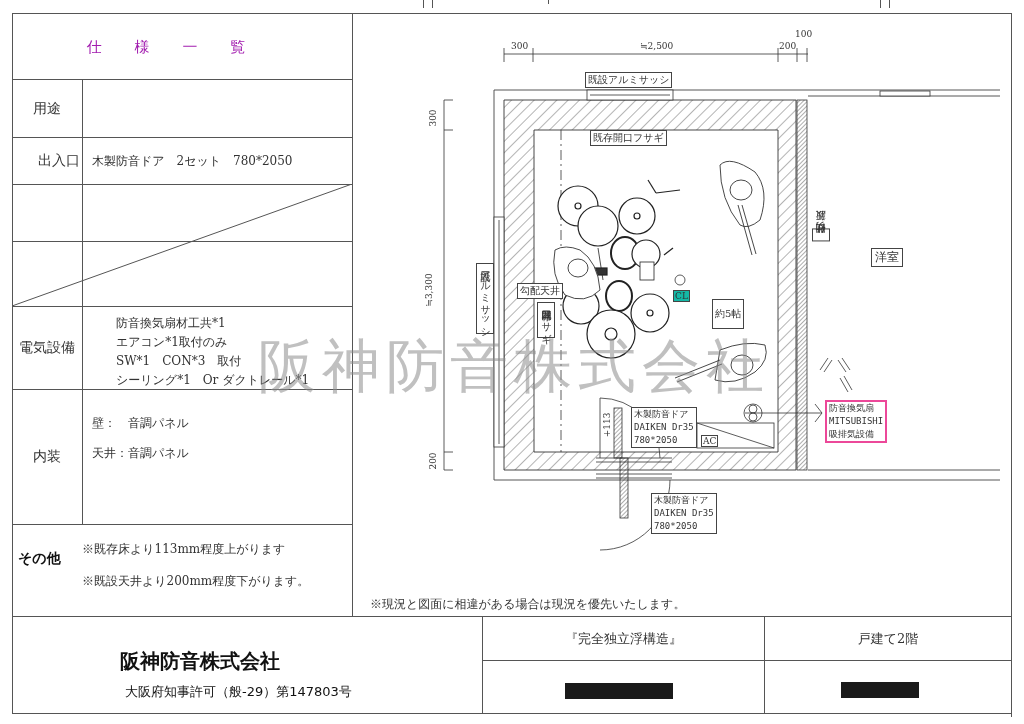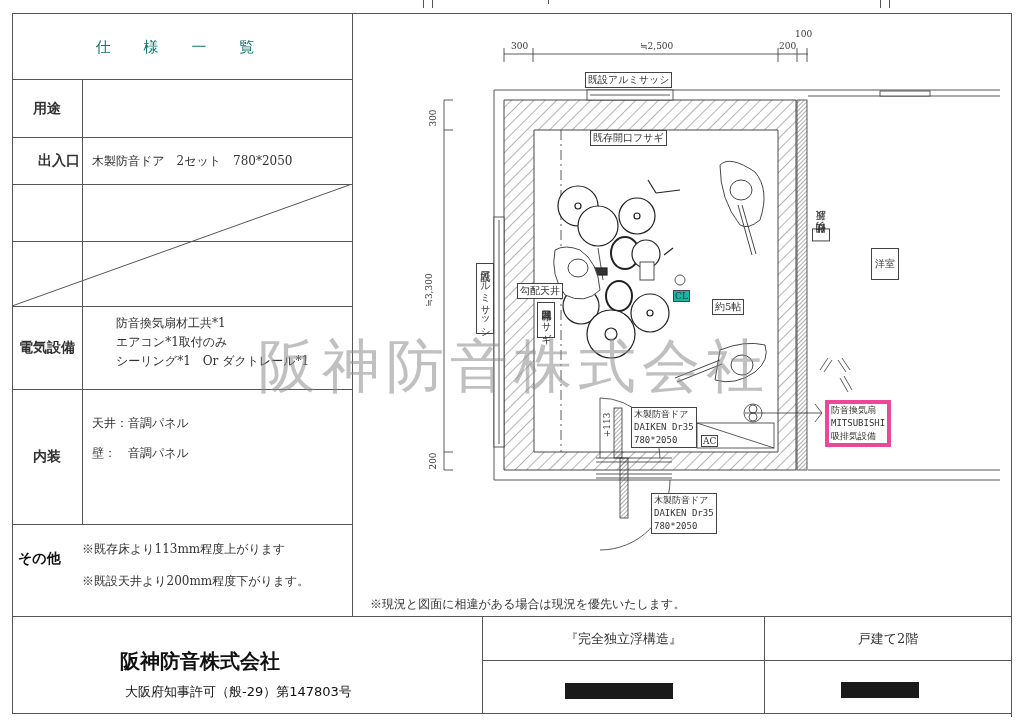--- a/index.html
+++ b/index.html
@@ -1,20 +1,20 @@
 <!DOCTYPE html>
 <html><head>
 <meta charset="utf-8">
 <style>
   html,body{margin:0;padding:0;background:#fff;}
   body{width:1024px;height:724px;position:relative;overflow:hidden;font-family:"DejaVu Serif","Liberation Serif",serif;color:#333;}
   .abs{position:absolute;}
   .line{position:absolute;background:#555;}
-  .spec-title{position:absolute;left:12px;top:14px;width:340px;height:66px;display:flex;align-items:center;justify-content:center;font-size:15px;letter-spacing:14px;color:#0f766e;}
-  .row-label{position:absolute;left:12px;width:70px;display:flex;align-items:center;justify-content:center;font-size:14px;color:#333;font-weight:bold;}
+  .spec-title{position:absolute;left:3px;top:14px;width:340px;height:66px;display:flex;align-items:center;justify-content:center;font-size:15px;letter-spacing:14px;color:#a21caf;}
+  .row-label{position:absolute;left:12px;width:70px;display:flex;align-items:center;justify-content:center;font-size:14px;color:#333;}
   .row-val{position:absolute;left:92px;font-size:12px;color:#333;line-height:20px;}
   .note{position:absolute;font-size:12px;color:#333;}
   .footer-company{position:absolute;left:120px;top:648px;font-family:"DejaVu Sans","Liberation Sans",sans-serif;font-size:20px;font-weight:bold;color:#111;}
   .footer-license{position:absolute;left:125px;top:683px;font-family:"DejaVu Sans","Liberation Sans",sans-serif;font-size:13px;font-weight:normal;color:#111;}
   .footer-cell{position:absolute;display:flex;align-items:center;justify-content:center;font-size:13px;color:#333;}
   .redact{position:absolute;background:#1a1a1a;}
   .watermark{position:absolute;left:258px;top:328px;font-family:"DejaVu Sans","Liberation Sans",sans-serif;font-size:58px;color:rgba(140,140,140,0.55);letter-spacing:6px;white-space:nowrap;pointer-events:none;}
 </style>
 </head>
 <body>
@@ -48,28 +48,29 @@
   <div class="line" style="left:12px;top:241px;width:340px;height:1px;"></div>
   <div class="line" style="left:12px;top:306px;width:340px;height:1px;"></div>
   <svg class="abs" style="left:12px;top:184px;" width="340" height="122">
     <line x1="0" y1="122" x2="340" y2="0" stroke="#555" stroke-width="1"></line>
   </svg>
 
   <div class="row-label" style="top:307px;height:82px;">電気設備</div>
   <div class="row-val" style="left:116px;top:314px;line-height:19px;">
     <div>防音換気扇材工共*1</div>
     <div>エアコン*1取付のみ</div>
+    <div>SW*1　CON*3　取付</div>
     <div>シーリング*1　Or ダクトレール*1</div>
   </div>
   <div class="line" style="left:12px;top:389px;width:340px;height:1px;"></div>
 
   <div class="row-label" style="top:390px;height:134px;">内装</div>
   <div class="row-val" style="top:408px;line-height:30px;">
+    <div>壁：　音調パネル</div>
     <div>天井：音調パネル</div>
-    <div>壁：　音調パネル</div>
   </div>
   <div class="line" style="left:12px;top:524px;width:340px;height:1px;"></div>
 
   <div class="abs" style="left:18px;top:550px;font-family:'DejaVu Sans','Liberation Sans',sans-serif;font-weight:bold;font-size:14px;color:#111;">その他</div>
   <div class="note" style="left:82px;top:552px;margin-top:21px;">※既設天井より200mm程度下がります。</div>
   <div class="note" style="left:82px;top:541px;">※既存床より113mm程度上がります</div>
 </section>
 
 <section>
 <svg class="abs" style="left:353px;top:14px;" width="658" height="602" viewBox="353 14 658 602">
@@ -215,38 +216,38 @@
 
   <div class="abs" style="left:424px;top:113px;font-size:9px;transform:rotate(-90deg);">300</div>
   <div class="abs" style="left:412px;top:285px;font-size:9px;transform:rotate(-90deg);">≒3,300</div>
   <div class="abs" style="left:424px;top:456px;font-size:9px;transform:rotate(-90deg);">200</div>
 
   <div class="abs" style="left:585px;top:72px;font-size:10px;border:1px solid #444;padding:0 2px;background:#fff;">既設アルミサッシ</div>
   <div class="abs" style="left:590px;top:130px;font-size:10px;border:1px solid #444;padding:0 2px;background:#fff;">既存開口フサギ</div>
   <div class="abs" style="left:476px;top:263px;font-size:10px;border:1px solid #444;padding:0 1px;background:#fff;writing-mode:vertical-rl;">既設アルミサッシ</div>
   <div class="abs" style="left:537px;top:302px;font-size:10px;border:1px solid #444;padding:0 1px;background:#fff;writing-mode:vertical-rl;">既存開口フサギ</div>
   <div class="abs" style="left:517px;top:283px;font-size:10px;border:1px solid #444;padding:0 2px;background:#fff;">勾配天井</div>
-  <div class="abs" style="left:712px;top:299px;font-size:10px;border:1px solid #444;padding:0 2px;background:#fff;">約5帖</div>
+  <div class="abs" style="left:712px;top:299px;font-size:10px;border:1px solid #444;padding:7px 2px;background:#fff;">約5帖</div>
   <div class="abs" style="left:673px;top:290px;font-size:9px;border:1px solid #444;padding:0 1px;background:#14b8a6;">CL</div>
-  <div class="abs" style="left:871px;top:248px;font-size:10px;border:1px solid #444;padding:8px 3px;background:#fff;">洋室</div>
+  <div class="abs" style="left:871px;top:248px;font-size:12px;border:1px solid #444;padding:0 3px;background:#fff;">洋室</div>
   <div class="abs" style="left:812px;top:228px;font-size:10px;border:1px solid #444;padding:0 1px;background:#fff;writing-mode:vertical-rl;transform:rotate(180deg);">間仕切り新設</div>
   <div class="abs" style="left:701px;top:435px;font-size:9px;border:1px solid #444;padding:0 1px;background:#fff;">AC</div>
   <div class="abs" style="left:595px;top:420px;font-size:9px;transform:rotate(-90deg);">+113</div>
 
   <div class="abs" style="left:631px;top:407px;font-size:9px;line-height:13px;border:1px solid #444;padding:0 2px;background:#fff;font-family:'DejaVu Sans Mono','Liberation Mono',monospace;">
     <div>木製防音ドア</div>
     <div>DAIKEN Dr35</div>
     <div>780*2050</div>
   </div>
   <div class="abs" style="left:651px;top:493px;font-size:9px;line-height:13px;border:1px solid #444;padding:0 2px;background:#fff;font-family:'DejaVu Sans Mono','Liberation Mono',monospace;">
     <div>木製防音ドア</div>
     <div>DAIKEN Dr35</div>
     <div>780*2050</div>
   </div>
-  <div class="abs" style="left:825px;top:400px;font-size:9px;line-height:13px;border:4px solid #ec4899;padding:0 2px;background:#fff;font-family:'DejaVu Sans Mono','Liberation Mono',monospace;">
+  <div class="abs" style="left:825px;top:400px;font-size:9px;line-height:13px;border:2px solid #ec4899;padding:0 2px;background:#fff;font-family:'DejaVu Sans Mono','Liberation Mono',monospace;">
     <div>防音換気扇</div>
     <div>MITSUBISHI</div>
     <div>吸排気設備</div>
   </div>
 
   <div class="note" style="left:370px;top:596px;font-size:12px;">※現況と図面に相違がある場合は現況を優先いたします。</div>
 </section>
 
 <div class="watermark">阪神防音株式会社</div>
 

